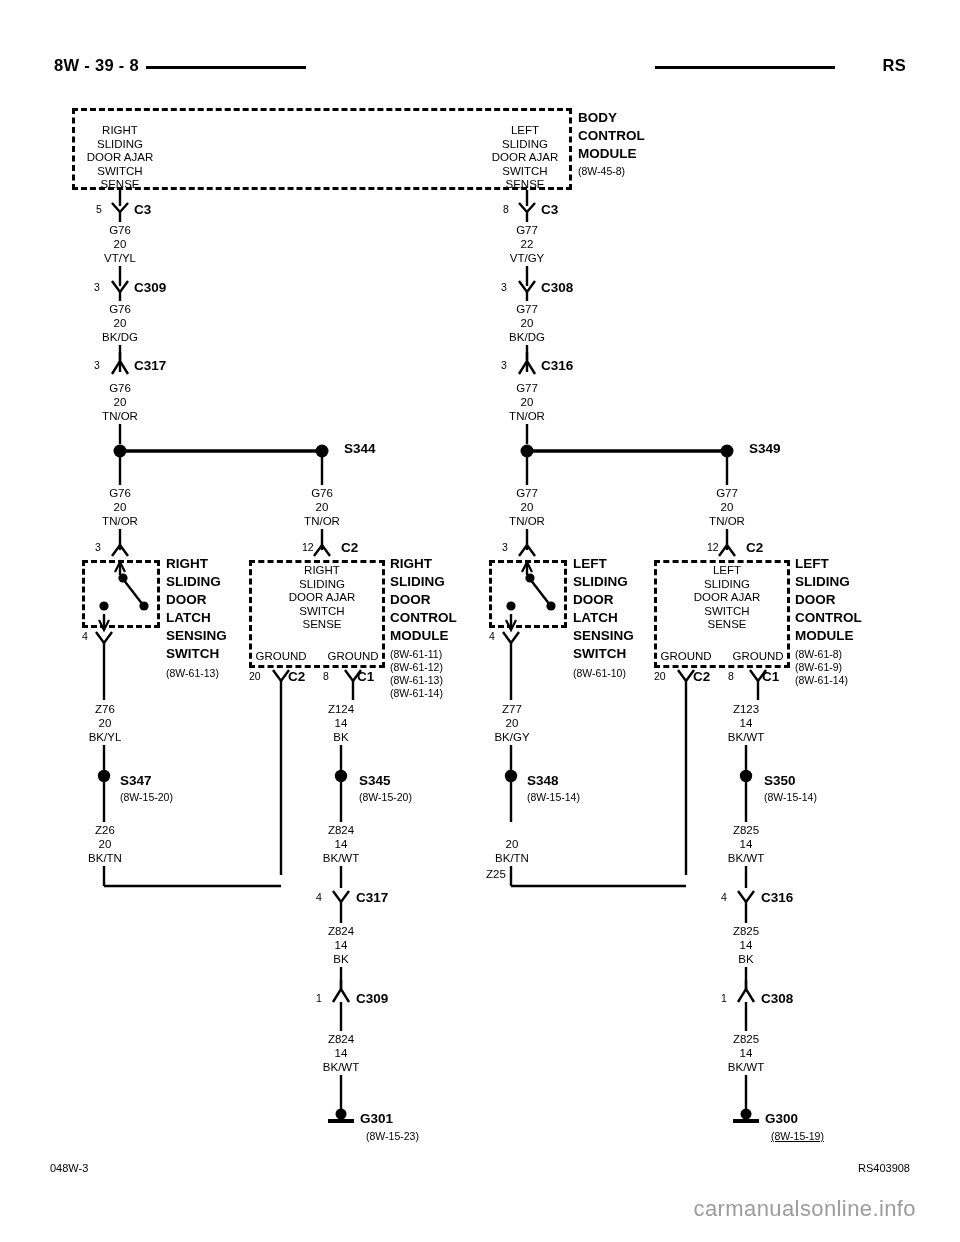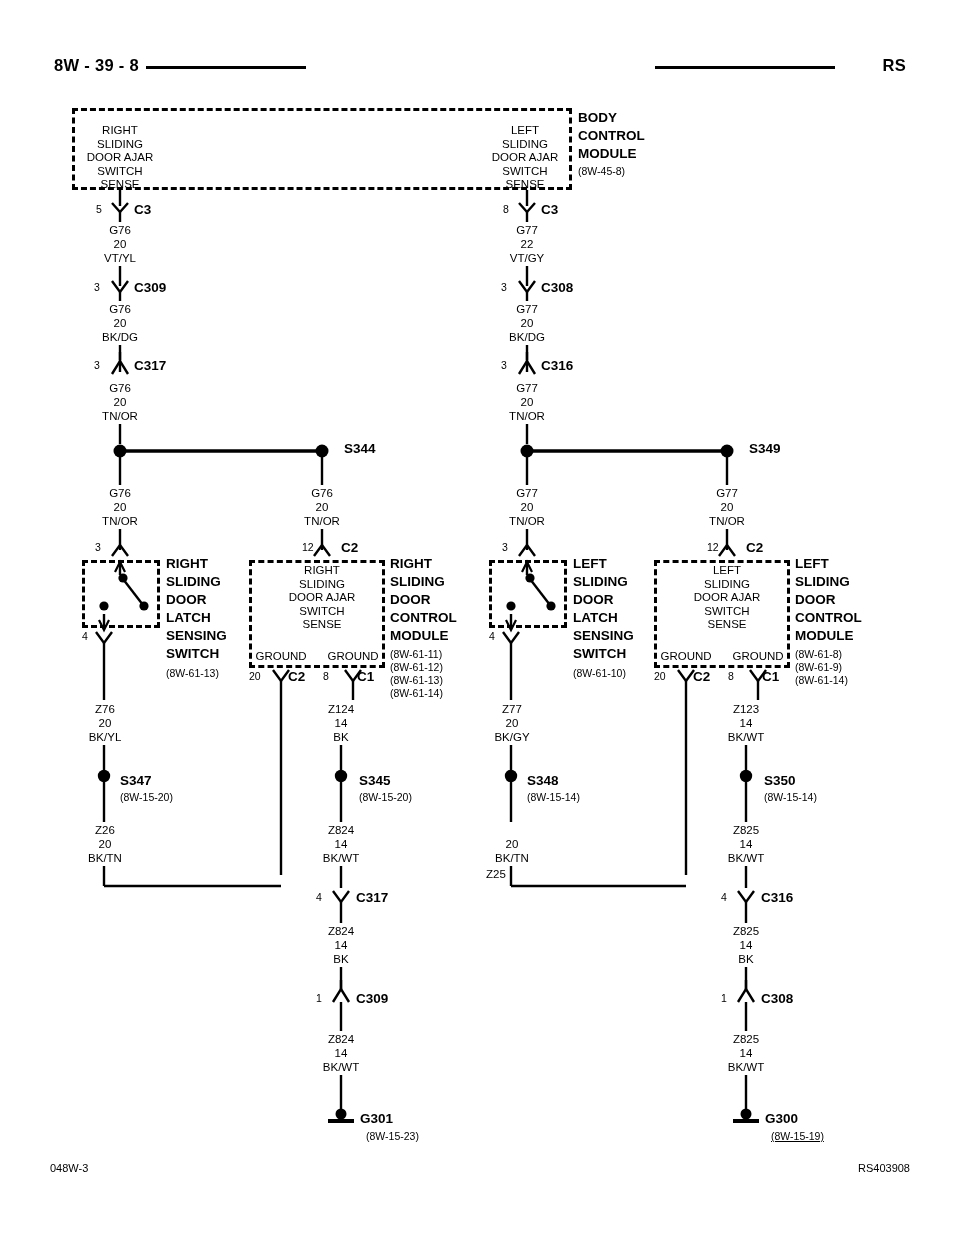--- a/index.html
+++ b/index.html
@@ -506,14 +506,15 @@
     <g>
       <circle cx="341" cy="1114" r="5.5" fill="#000"></circle>
       <rect x="328" y="1119" width="26" height="4" fill="#000"></rect>
       <circle cx="746" cy="1114" r="5.5" fill="#000"></circle>
       <rect x="733" y="1119" width="26" height="4" fill="#000"></rect>
     </g>
   </svg>
 
   <div class="ftr l">048W-3</div>
   <div class="ftr r">RS403908</div>
+  <div class="watermark">carmanualsonline.info</div>
 
 </div>
 
 </body></html>

